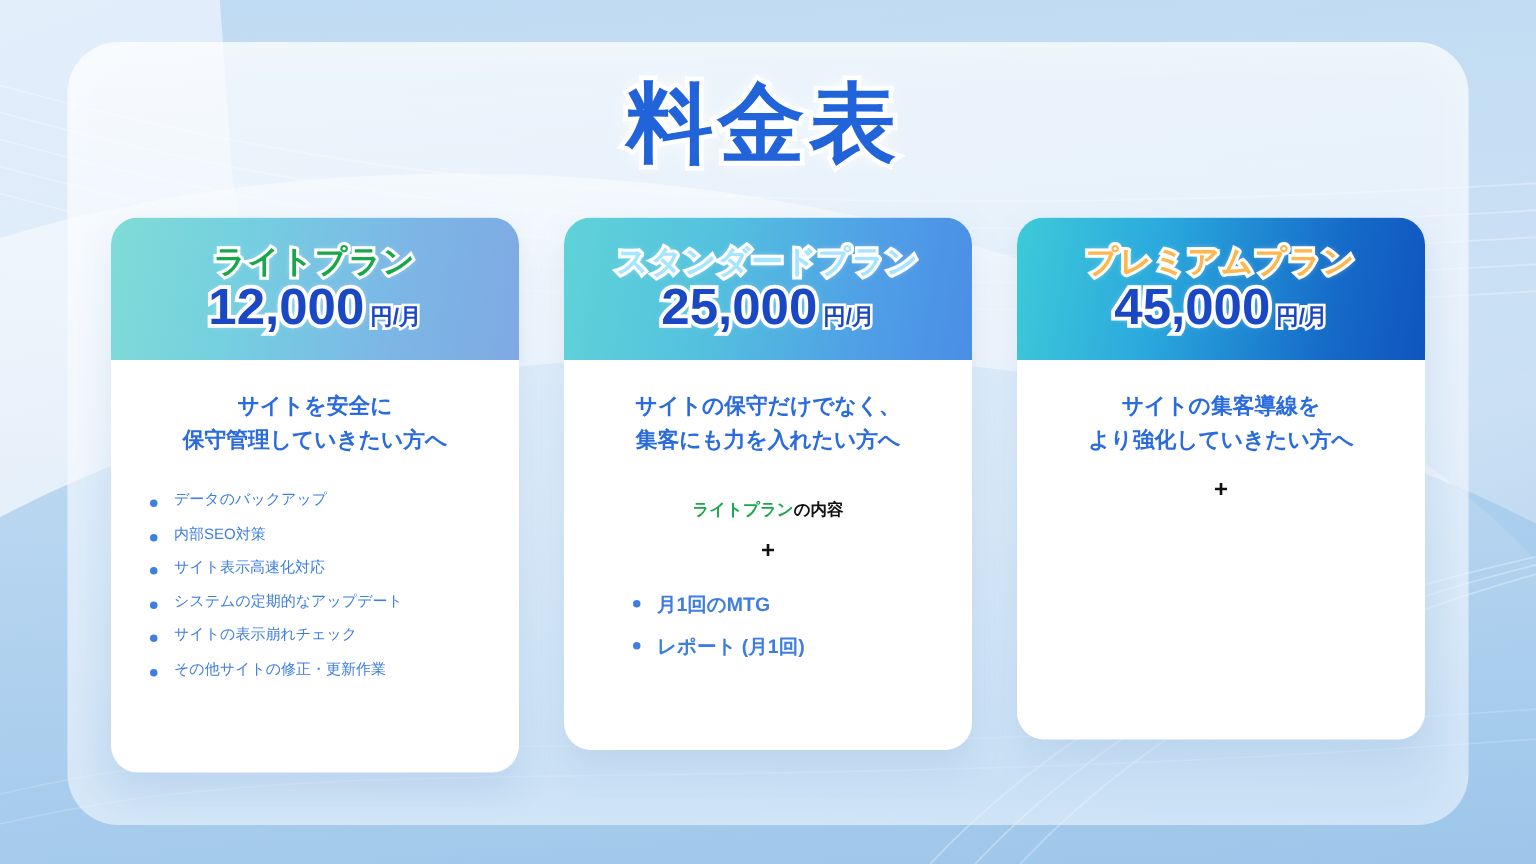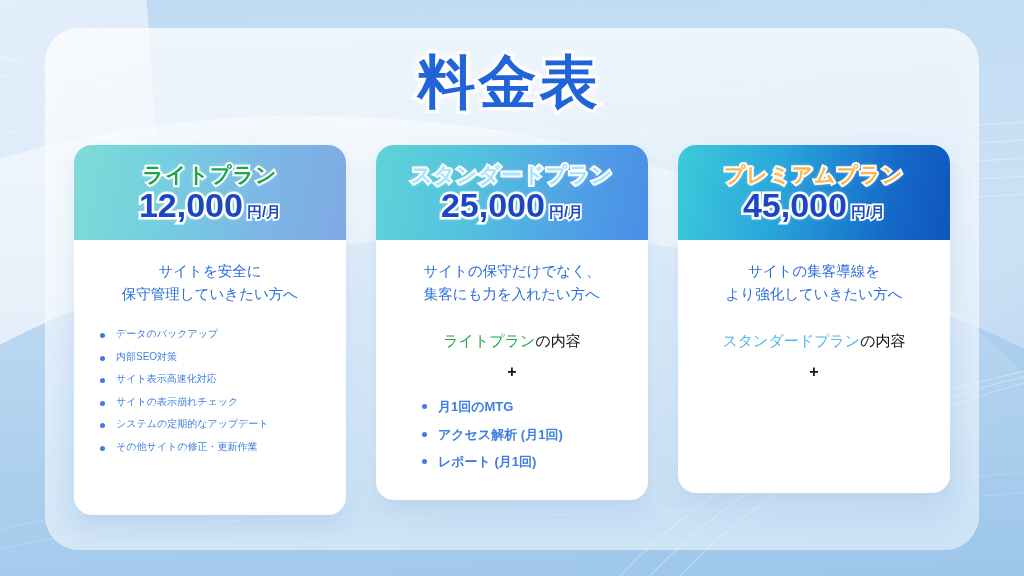--- a/index.html
+++ b/index.html
@@ -86,25 +86,25 @@
   }
   .price-unit{
     font-size:15px;font-weight:bold;color:#1a48c4;
     -webkit-text-stroke:3.5px #ffffff;paint-order:stroke fill;
   }
   .card-body{
     flex:1;padding:20px 18px 16px;
     display:flex;flex-direction:column;align-items:center;
   }
   .subtitle{
-    font-size:14.5px;font-weight:normal;color:#2a6bdd;line-height:1.6;
+    font-size:14.5px;font-weight:bold;color:#2a6bdd;line-height:1.6;
     text-align:center;white-space:pre-line;
   }
   .incl{
-    margin-top:26px;font-size:15px;font-weight:normal;color:#111;
+    margin-top:26px;font-size:11px;font-weight:bold;color:#111;
     text-align:center;
   }
   .incl .hl-green{color:#1aa84a;}
   .incl .hl-cyan{color:#4fb6ef;}
   .plus{margin-top:12px;font-size:16px;font-weight:bold;color:#111;}
   ul.features{
     list-style:none;margin:20px 0 0;padding:0 0 0 8px;align-self:stretch;
   }
   ul.features.compact{margin-top:16px;padding-left:28px;}
   ul.features li{
@@ -159,22 +159,22 @@
           <span class="price-unit">円/月</span>
         </div>
       </div>
       <div class="card-body">
         <div class="subtitle">サイトを安全に
 保守管理していきたい方へ</div>
         <ul class="features">
           <li>データのバックアップ</li>
           <li>内部SEO対策</li>
           <li>サイト表示高速化対応</li>
+          <li>システムの定期的なアップデート</li>
           <li>サイトの表示崩れチェック</li>
-          <li>システムの定期的なアップデート</li>
           <li>その他サイトの修正・更新作業</li>
         </ul>
       </div>
     </div>
 
     <div class="card standard">
       <div class="card-head head-standard">
         <div class="plan-name name-standard">スタンダードプラン</div>
         <div class="price-row">
           <span class="price">25,000</span>
@@ -183,40 +183,36 @@
       </div>
       <div class="card-body">
         <div class="subtitle">サイトの保守だけでなく、
 集客にも力を入れたい方へ</div>
         <div class="incl">
           <span class="hl-green">ライトプラン</span><span>の内容</span>
         </div>
         <div class="plus">+</div>
         <ul class="features compact">
           <li>月1回のMTG</li>
-          <li>アクセス解析 (月1回)</li>
           <li>レポート (月1回)</li>
         </ul>
       </div>
     </div>
 
     <div class="card premium">
       <div class="card-head head-premium">
         <div class="plan-name name-premium">プレミアムプラン</div>
         <div class="price-row">
           <span class="price">45,000</span>
           <span class="price-unit">円/月</span>
         </div>
       </div>
       <div class="card-body">
         <div class="subtitle">サイトの集客導線を
 より強化していきたい方へ</div>
-        <div class="incl">
-          <span class="hl-cyan">スタンダードプラン</span><span>の内容</span>
-        </div>
         <div class="plus">+</div>
         <ul class="features compact">
         </ul>
       </div>
     </div>
 
   </div>
 </div>
 
 </body></html>

